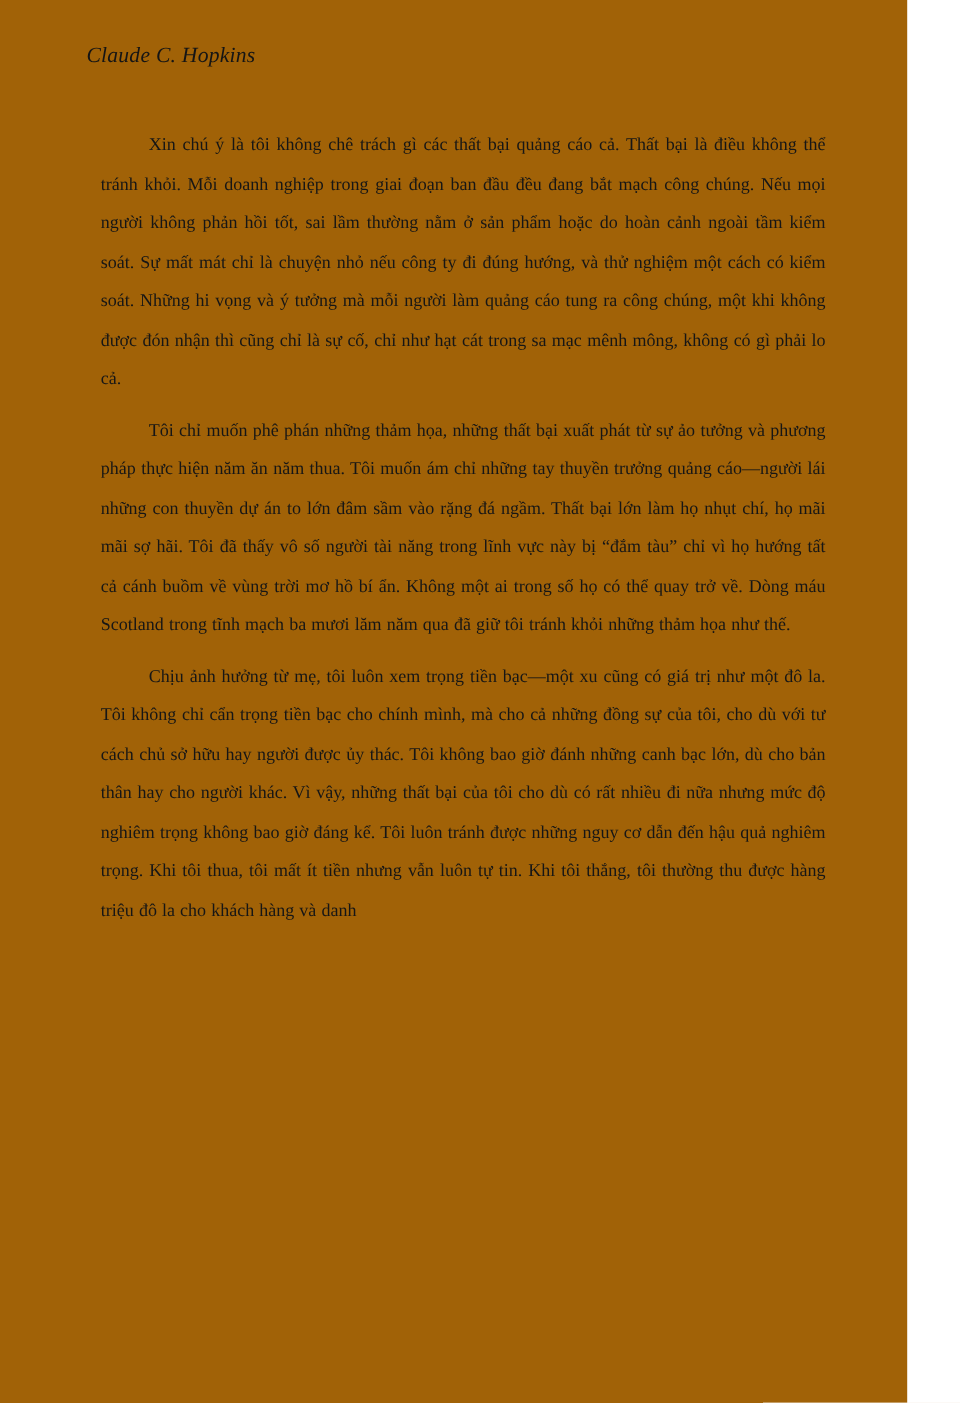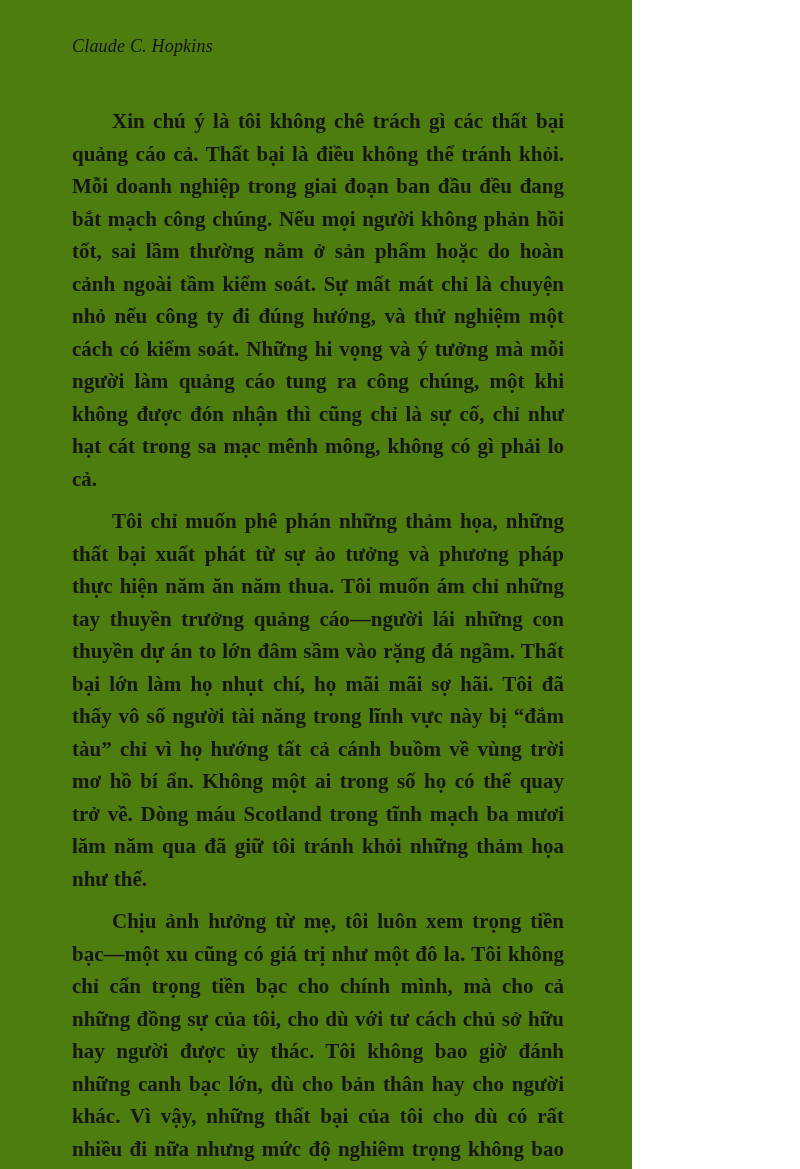--- a/index.html
+++ b/index.html
@@ -9,41 +9,40 @@
   }
   body {
     width: 800px;
     height: 1169px;
     font-family: "Liberation Serif", serif;
     color: #1a1a1a;
     overflow: hidden;
   }
   .page {
     box-sizing: border-box;
-    width: 632px;
+    width: 756px;
     height: 1169px;
-    background: #4d7c0f;
+    background: #a16207;
     padding: 36px 68px 16px 72px;
   }
   .running-header {
     font-style: italic;
     font-size: 18px;
     letter-spacing: 0.2px;
     color: #151515;
     margin: 0 0 48px 0;
   }
   .body-text p {
-    font-size: 21px;
+    font-size: 15px;
     line-height: 32.5px;
     text-align: justify;
     text-indent: 40px;
-    margin: 0 0 10px 0;
+    margin: 0 0 10px 12px;
     word-spacing: 0.5px;
     color: #161616;
-    font-weight: bold;
   }
 </style>
 </head>
 <body>
 
 <div class="page">
   <header class="running-header">Claude C. Hopkins</header>
   <main class="body-text">
     <p>Xin chú ý là tôi không chê trách gì các thất bại quảng cáo cả. Thất bại là điều không thể tránh khỏi. Mỗi doanh nghiệp trong giai đoạn ban đầu đều đang bắt mạch công chúng. Nếu mọi người không phản hồi tốt, sai lầm thường nằm ở sản phẩm hoặc do hoàn cảnh ngoài tầm kiểm soát. Sự mất mát chỉ là chuyện nhỏ nếu công ty đi đúng hướng, và thử nghiệm một cách có kiểm soát. Những hi vọng và ý tưởng mà mỗi người làm quảng cáo tung ra công chúng, một khi không được đón nhận thì cũng chỉ là sự cố, chỉ như hạt cát trong sa mạc mênh mông, không có gì phải lo cả.</p>
     <p>Tôi chỉ muốn phê phán những thảm họa, những thất bại xuất phát từ sự ảo tưởng và phương pháp thực hiện năm ăn năm thua. Tôi muốn ám chỉ những tay thuyền trưởng quảng cáo—người lái những con thuyền dự án to lớn đâm sầm vào rặng đá ngầm. Thất bại lớn làm họ nhụt chí, họ mãi mãi sợ hãi. Tôi đã thấy vô số người tài năng trong lĩnh vực này bị “đắm tàu” chỉ vì họ hướng tất cả cánh buồm về vùng trời mơ hồ bí ẩn. Không một ai trong số họ có thể quay trở về. Dòng máu Scotland trong tĩnh mạch ba mươi lăm năm qua đã giữ tôi tránh khỏi những thảm họa như thế.</p>

